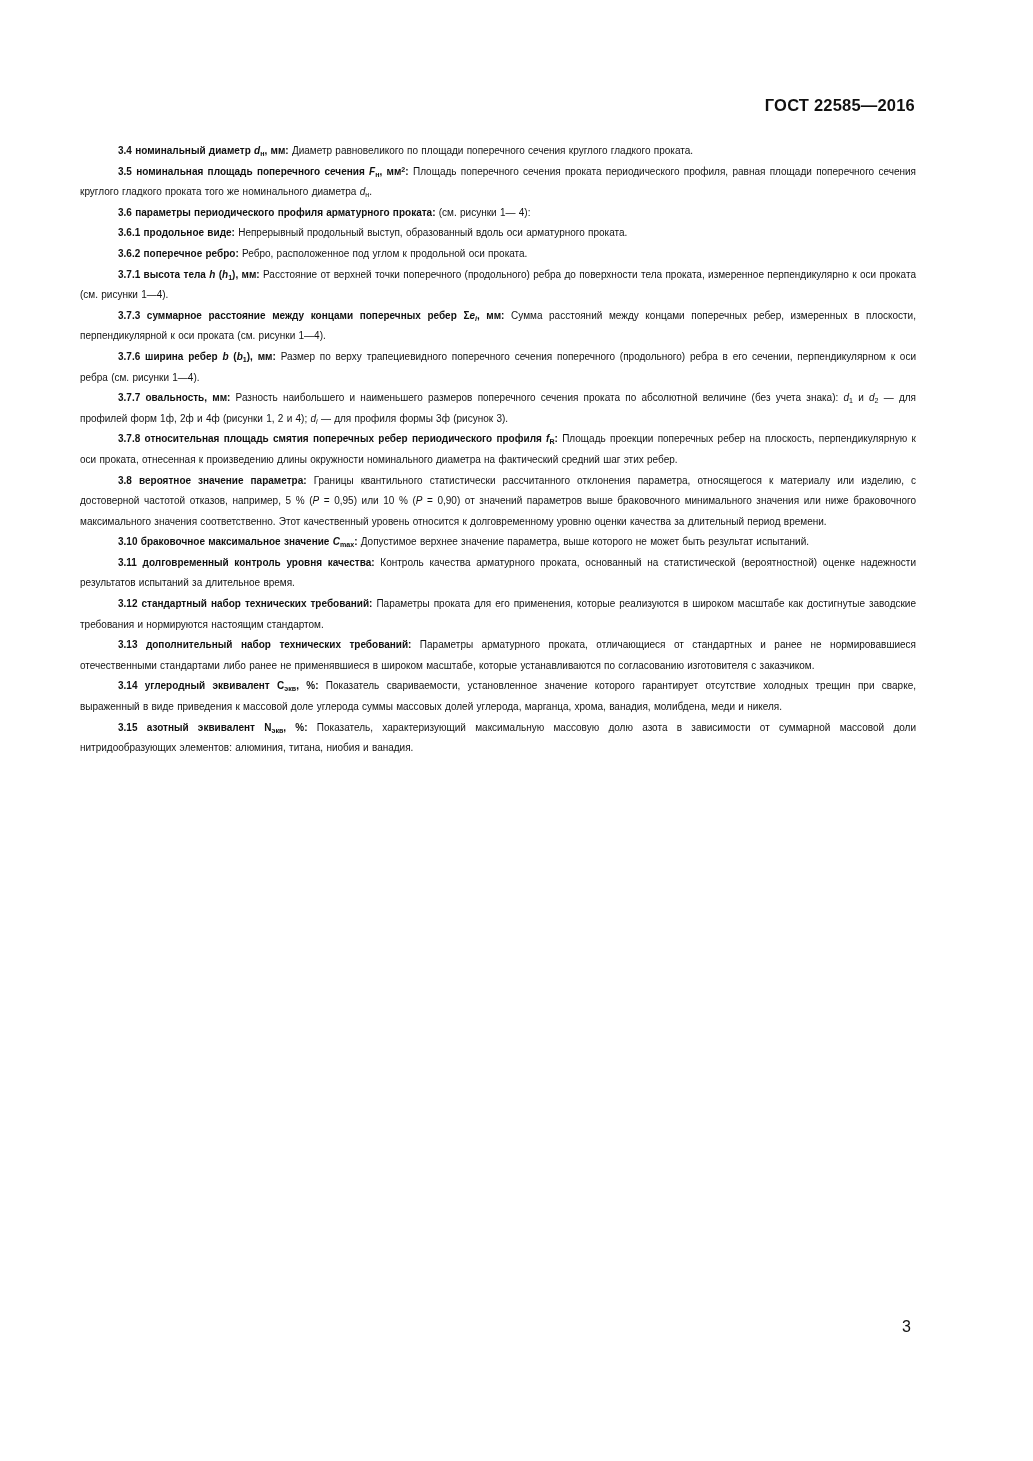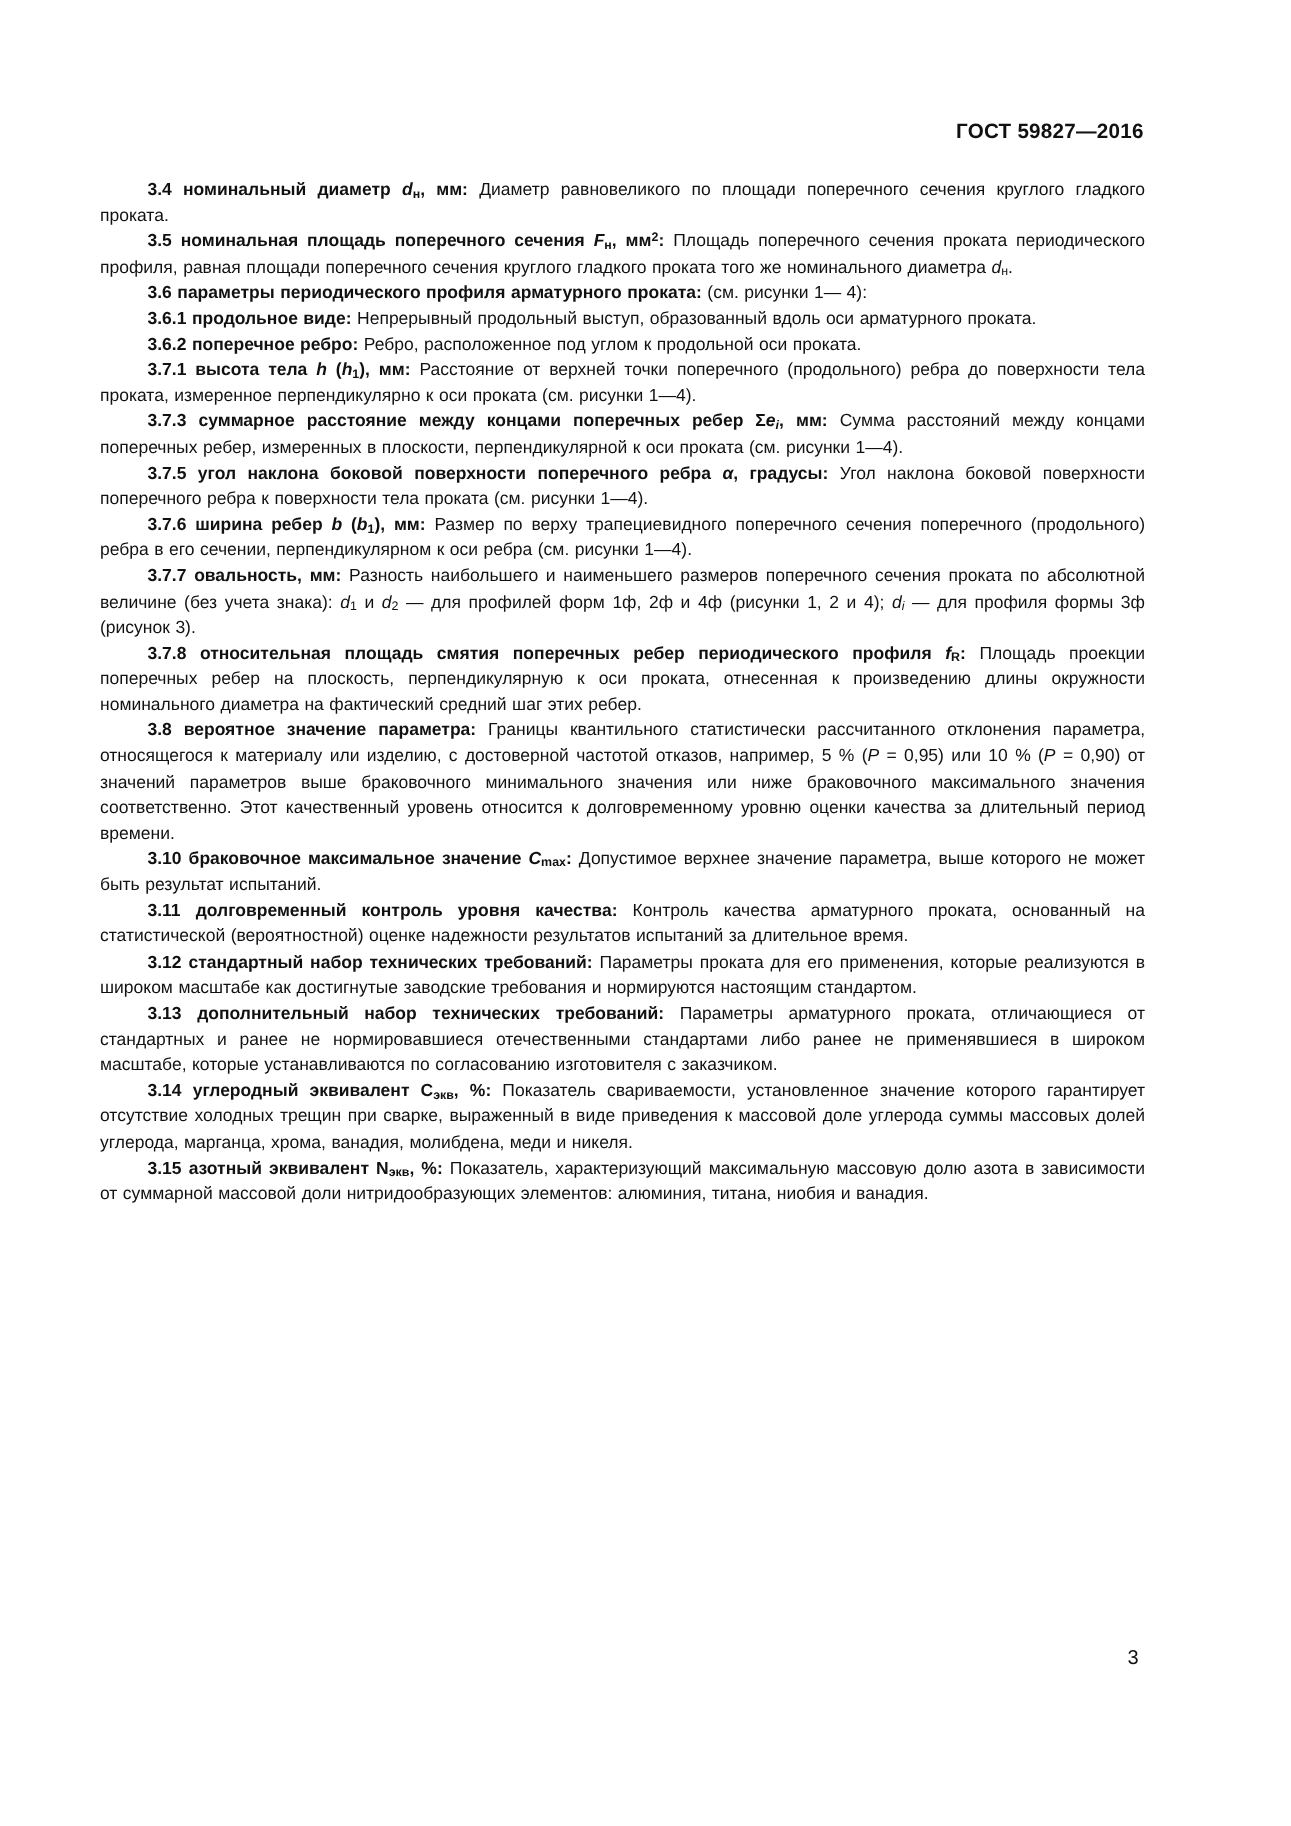--- a/index.html
+++ b/index.html
@@ -24,21 +24,21 @@
     font-weight: bold;
     letter-spacing: 0.2px;
   }
   .doc-content {
     position: absolute;
     top: 141px;
     left: 80px;
     width: 836px;
   }
   .para {
-    font-size: 14px;
+    font-size: 10px;
     line-height: 20.6px;
     text-align: justify;
     text-indent: 38px;
     word-spacing: 0.5px;
   }
   .para .b { font-weight: bold; }
   .para .i { font-style: italic; }
   .para sub, .para sup {
     font-size: 71%;
     line-height: 0;
@@ -49,31 +49,30 @@
     position: absolute;
     top: 1318px;
     right: 122px;
     font-size: 16px;
   }
 </style>
 </head>
 <body>
 
 <div class="page">
-  <div class="doc-header">ГОСТ 59827—2016</div>
+  <div class="doc-header">ГОСТ 22585—2016</div>
 
   <div class="doc-content">
       <p class="para"><span class="b">3.4 номинальный диаметр </span><span class="b i">d</span><sub class="b">н</sub><span class="b">, мм: </span><span>Диаметр равновеликого по площади поперечного сечения круглого гладкого проката.</span></p>
       <p class="para"><span class="b">3.5 номинальная площадь поперечного сечения </span><span class="b i">F</span><sub class="b">н</sub><span class="b">, мм</span><sup class="b">2</sup><span class="b">: </span><span>Площадь поперечного сечения проката периодического профиля, равная площади поперечного сечения круглого гладкого проката того же номинального диаметра </span><span class="i">d</span><sub>н</sub><span>.</span></p>
       <p class="para"><span class="b">3.6 параметры периодического профиля арматурного проката: </span><span>(см. рисунки 1— 4):</span></p>
       <p class="para"><span class="b">3.6.1 продольное виде: </span><span>Непрерывный продольный выступ, образованный вдоль оси арматурного проката.</span></p>
       <p class="para"><span class="b">3.6.2 поперечное ребро: </span><span>Ребро, расположенное под углом к продольной оси проката.</span></p>
       <p class="para"><span class="b">3.7.1 высота тела </span><span class="b i">h</span><span class="b"> (</span><span class="b i">h</span><sub class="b">1</sub><span class="b">), мм: </span><span>Расстояние от верхней точки поперечного (продольного) ребра до поверхности тела проката, измеренное перпендикулярно к оси проката (см. рисунки 1—4).</span></p>
       <p class="para"><span class="b">3.7.3 суммарное расстояние между концами поперечных ребер </span><span class="b">Σ</span><span class="b i">e</span><sub class="b i">i</sub><span class="b">, мм: </span><span>Сумма расстояний между концами поперечных ребер, измеренных в плоскости, перпендикулярной к оси проката (см. рисунки 1—4).</span></p>
-      <p class="para"><span class="b">3.7.5 угол наклона боковой поверхности поперечного ребра </span><span class="b i">α</span><span class="b">, градусы: </span><span>Угол наклона боковой поверхности поперечного ребра к поверхности тела проката (см. рисунки 1—4).</span></p>
       <p class="para"><span class="b">3.7.6 ширина ребер </span><span class="b i">b</span><span class="b"> (</span><span class="b i">b</span><sub class="b">1</sub><span class="b">), мм: </span><span>Размер по верху трапециевидного поперечного сечения поперечного (продольного) ребра в его сечении, перпендикулярном к оси ребра (см. рисунки 1—4).</span></p>
       <p class="para"><span class="b">3.7.7 овальность, мм: </span><span>Разность наибольшего и наименьшего размеров поперечного сечения проката по абсолютной величине (без учета знака): </span><span class="i">d</span><sub>1</sub><span> и </span><span class="i">d</span><sub>2</sub><span> — для профилей форм 1ф, 2ф и 4ф (рисунки 1, 2 и 4); </span><span class="i">d</span><sub class="i">i</sub><span> — для профиля формы 3ф (рисунок 3).</span></p>
       <p class="para"><span class="b">3.7.8 относительная площадь смятия поперечных ребер периодического профиля </span><span class="b i">f</span><sub class="b">R</sub><span class="b">: </span><span>Площадь проекции поперечных ребер на плоскость, перпендикулярную к оси проката, отнесенная к произведению длины окружности номинального диаметра на фактический средний шаг этих ребер.</span></p>
       <p class="para"><span class="b">3.8 вероятное значение параметра: </span><span>Границы квантильного статистически рассчитанного отклонения параметра, относящегося к материалу или изделию, с достоверной частотой отказов, например, 5 % (</span><span class="i">P</span><span> = 0,95) или 10 % (</span><span class="i">P</span><span> = 0,90) от значений параметров выше браковочного минимального значения или ниже браковочного максимального значения соответственно. Этот качественный уровень относится к долговременному уровню оценки качества за длительный период времени.</span></p>
       <p class="para"><span class="b">3.10 браковочное максимальное значение </span><span class="b i">C</span><sub class="b">max</sub><span class="b">: </span><span>Допустимое верхнее значение параметра, выше которого не может быть результат испытаний.</span></p>
       <p class="para"><span class="b">3.11 долговременный контроль уровня качества: </span><span>Контроль качества арматурного проката, основанный на статистической (вероятностной) оценке надежности результатов испытаний за длительное время.</span></p>
       <p class="para"><span class="b">3.12 стандартный набор технических требований: </span><span>Параметры проката для его применения, которые реализуются в широком масштабе как достигнутые заводские требования и нормируются настоящим стандартом.</span></p>
       <p class="para"><span class="b">3.13 дополнительный набор технических требований: </span><span>Параметры арматурного проката, отличающиеся от стандартных и ранее не нормировавшиеся отечественными стандартами либо ранее не применявшиеся в широком масштабе, которые устанавливаются по согласованию изготовителя с заказчиком.</span></p>
       <p class="para"><span class="b">3.14 углеродный эквивалент С</span><sub class="b">экв</sub><span class="b">, %: </span><span>Показатель свариваемости, установленное значение которого гарантирует отсутствие холодных трещин при сварке, выраженный в виде приведения к массовой доле углерода суммы массовых долей углерода, марганца, хрома, ванадия, молибдена, меди и никеля.</span></p>
       <p class="para"><span class="b">3.15 азотный эквивалент N</span><sub class="b">экв</sub><span class="b">, %: </span><span>Показатель, характеризующий максимальную массовую долю азота в зависимости от суммарной массовой доли нитридообразующих элементов: алюминия, титана, ниобия и ванадия.</span></p>

